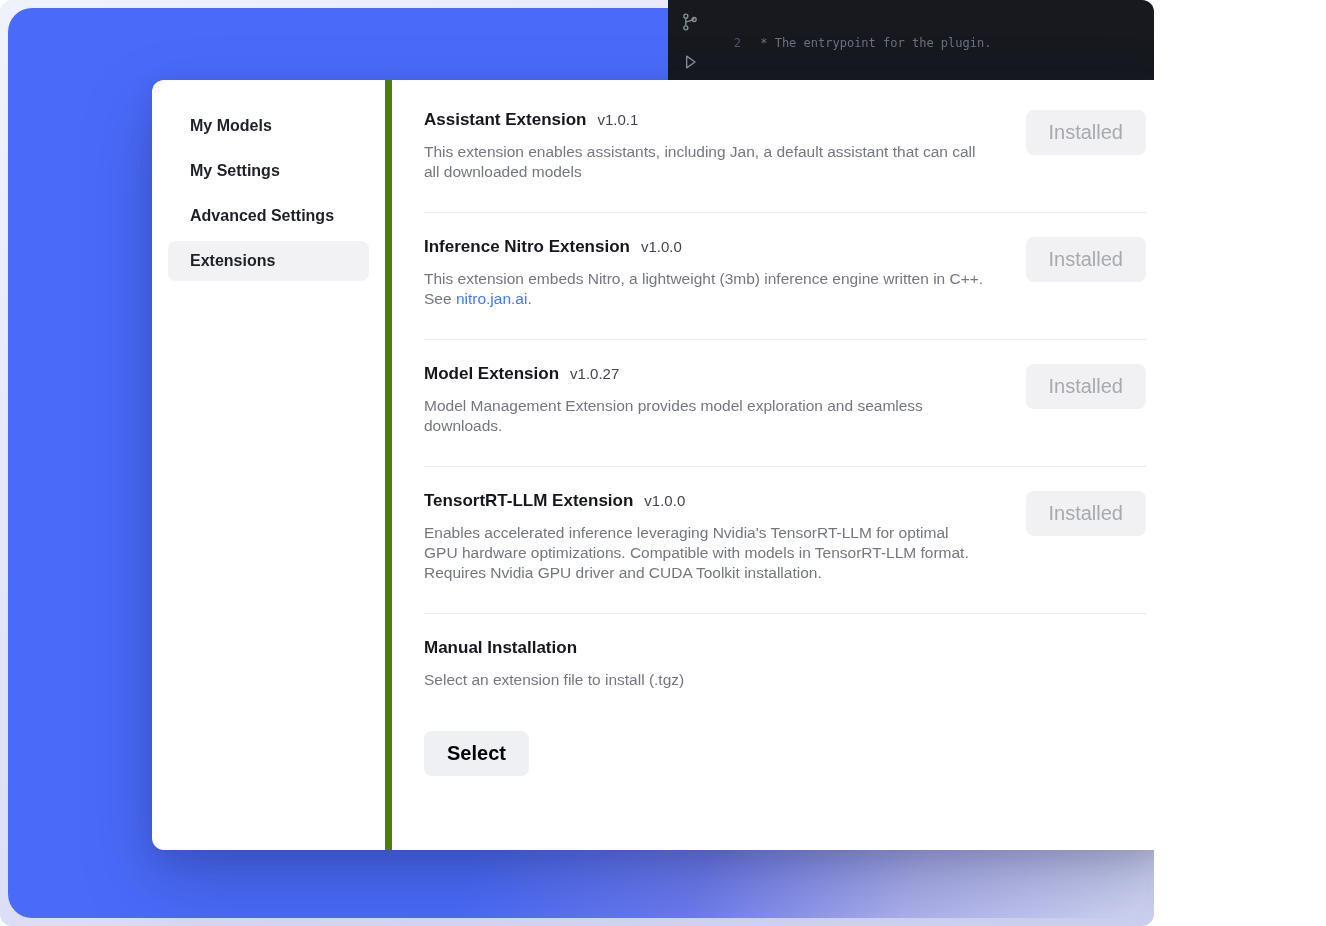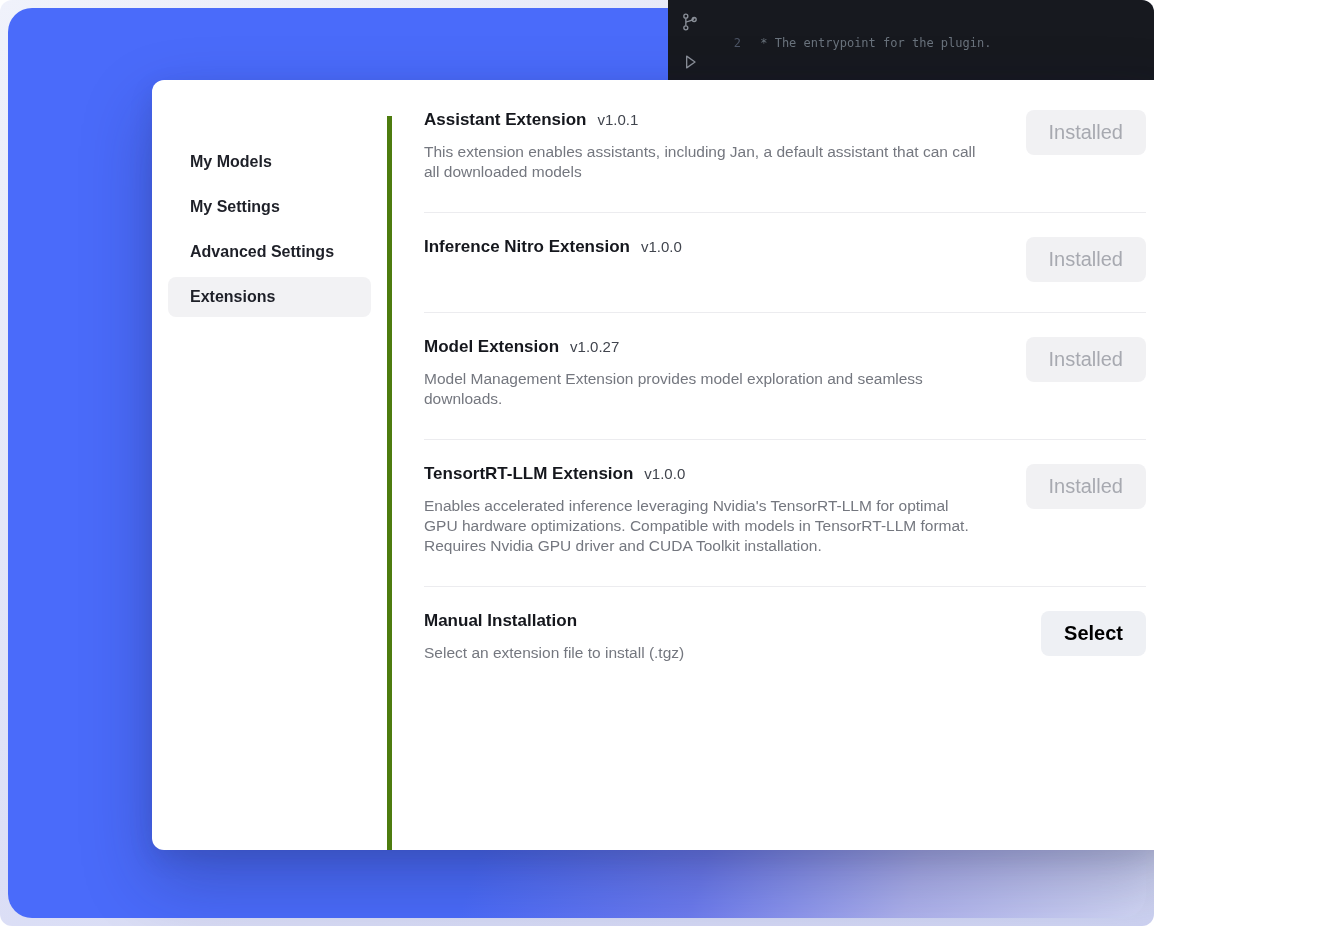--- a/index.html
+++ b/index.html
@@ -83,24 +83,23 @@
     left: 152px; top: 80px;
     width: 1024px; height: 770px;
     background: #ffffff;
     border-radius: 12px;
     box-shadow: 0 30px 70px rgba(25, 30, 70, 0.28), 0 8px 24px rgba(25, 30, 70, 0.12);
     display: flex;
     overflow: hidden;
   }
   .sidebar {
     width: 240px;
-    border-right: 5px solid #4d7c0f;
+    border-right: 7px solid #4d7c0f;
     padding: 26px 16px;
     flex: none;
-    margin-top: 36px;
   }
   .side-item {
     padding: 11px 22px;
     margin-bottom: 5px;
     font-size: 16px;
     font-weight: 700;
     color: #1e2028;
     border-radius: 8px;
     cursor: pointer;
     white-space: nowrap;
@@ -112,21 +111,21 @@
     overflow: hidden;
   }
   .section {
     display: flex;
     justify-content: space-between;
     align-items: flex-start;
     gap: 41px;
     padding: 24px 0 30px;
     border-bottom: 1px solid #ececef;
   }
-  .section:last-child { border-bottom: none; }
+  .section:last-child { border-bottom: none; flex-direction: column; }
   .sec-left { max-width: 585px; }
   .ext-title { font-size: 17px; font-weight: 700; color: #15171d; }
   .ext-version { font-size: 15px; font-weight: 400; color: #41454e; margin-left: 11px; }
   .ext-desc {
     margin-top: 12px;
     font-size: 15.5px;
     line-height: 20px;
     color: #74777f;
   }
   .ext-link { color: #3d7bf7; text-decoration: none; cursor: pointer; }
@@ -214,20 +213,21 @@
           <p class="ext-desc">This extension enables assistants, including Jan, a default assistant that can call all downloaded models</p>
         </div>
         <button class="btn btn-installed">Installed</button>
       </section>
 
       <section class="section">
         <div class="sec-left">
           <div>
             <span class="ext-title">Inference Nitro Extension</span><span class="ext-version">v1.0.0</span>
           </div>
+          <p class="ext-desc"><span>This extension embeds Nitro, a lightweight (3mb) inference engine written in C++. See </span><a class="ext-link">nitro.jan.ai</a><span>.</span></p>
         </div>
         <button class="btn btn-installed">Installed</button>
       </section>
 
       <section class="section">
         <div class="sec-left">
           <div>
             <span class="ext-title">Model Extension</span><span class="ext-version">v1.0.27</span>
           </div>
           <p class="ext-desc">Model Management Extension provides model exploration and seamless downloads.</p>

